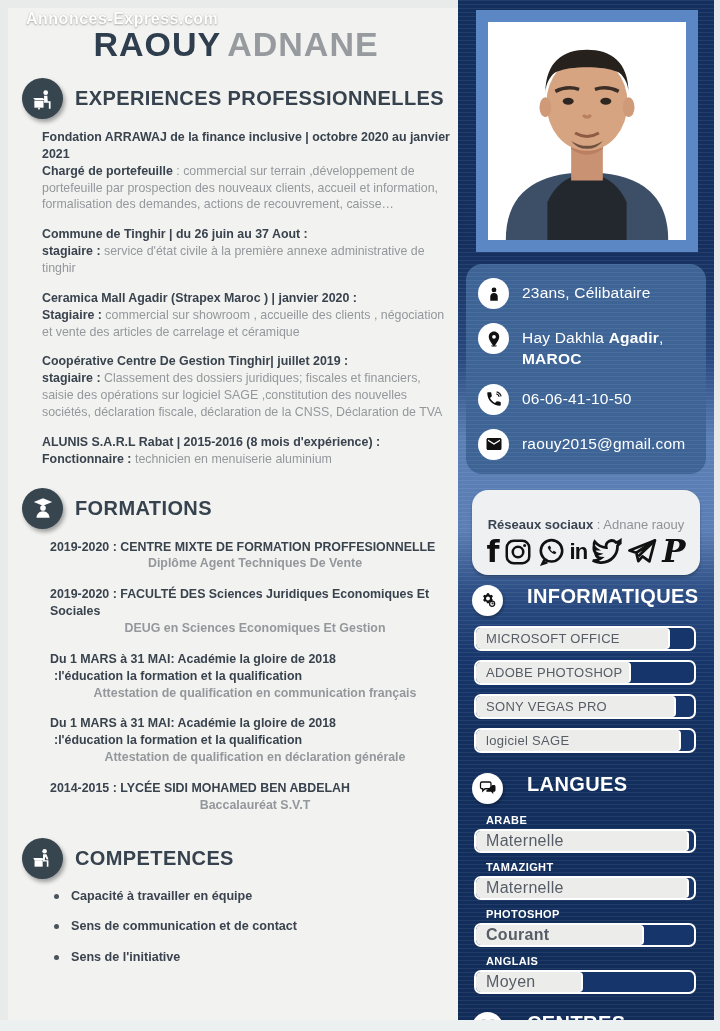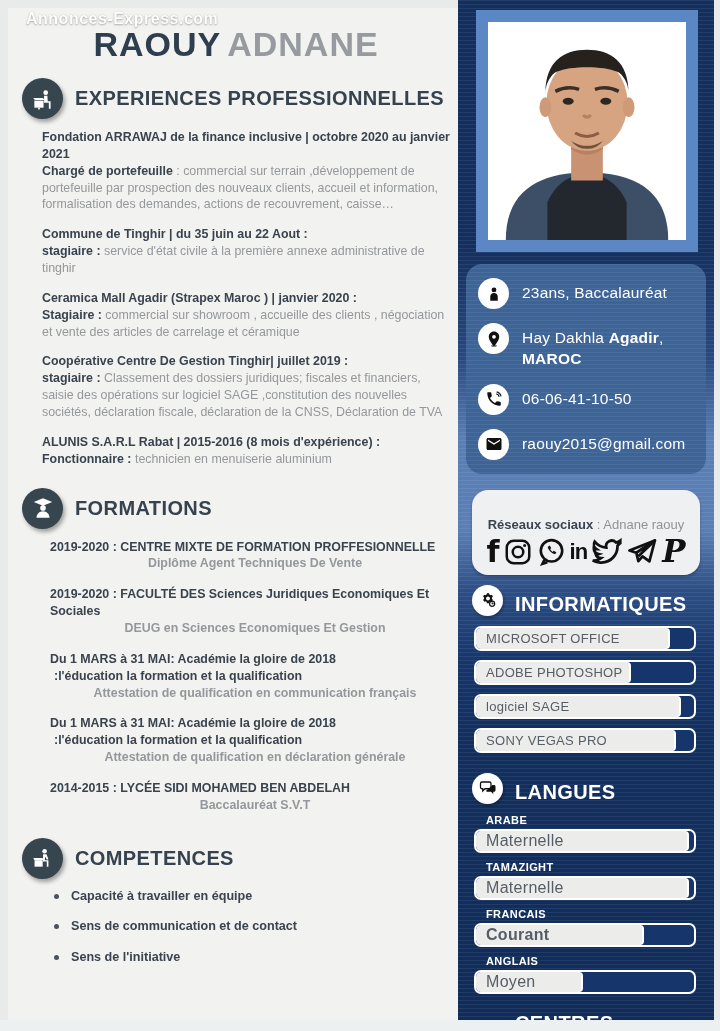--- a/index.html
+++ b/index.html
@@ -79,21 +79,21 @@
   .social-title { font-size:13px;margin-top:18px; }
   .social-title .b { font-weight:bold; color:#3a4450; }
   .social-title .r { color:#8f9397; }
   .social-row { display:flex; align-items:center; justify-content:center; gap:3px; margin-top:2px; height:36px; }
   .sico { color:#111; display:flex; align-items:center; justify-content:center; }
   .sico svg { stroke:#111; fill:none; stroke-width:2; }
   .fb-glyph { font-size:30px; font-weight:bold; font-family:"DejaVu Sans",sans-serif; line-height:1; }
   .in-glyph { font-size:22px; font-weight:bold; letter-spacing:-1px; }
   .pin-glyph { font-size:31px; font-weight:bold; font-style:italic; font-family:"DejaVu Serif",serif; line-height:1; }
 
-  .side-header { display:flex; align-items:flex-end; gap:12px; margin:6px 0 10px 14px; }
+  .side-header { display:flex; align-items:flex-start; gap:24px; margin:6px 0 10px 14px; }
   .side-header .circ { box-shadow:1px 2px 3px rgba(0,0,0,.3); }
   .side-header .t { font-size:20px; font-weight:bold; letter-spacing:.4px; }
 
   .bar {
     position:relative; margin:0 18px 9px 16px; height:25px; border:2px solid #ffffff; border-radius:7px;
     background:#16356a; overflow:hidden;
   }
   .bar .fill {
     position:absolute; left:0; top:0; bottom:0; background:#ececea; border-radius:4px;
     display:flex; align-items:center; padding-left:10px; white-space:nowrap;
@@ -127,21 +127,21 @@
           </svg>
       </span>
       <span class="sec-title">EXPERIENCES PROFESSIONNELLES</span>
     </div>
 
     <div class="xp">
       <div class="hd">Fondation ARRAWAJ de la finance inclusive | octobre 2020 au janvier 2021</div>
       <div><span class="role">Chargé de portefeuille</span><span class="desc"> : commercial sur terrain ,développement de portefeuille par prospection des nouveaux clients, accueil et information, formalisation des demandes, actions de recouvrement, caisse…</span></div>
     </div>
     <div class="xp">
-      <div class="hd">Commune de Tinghir | du 35 juin au 22 Aout :</div>
+      <div class="hd">Commune de Tinghir | du 26 juin au 37 Aout :</div>
       <div><span class="role">stagiaire :</span><span class="desc"> service d'état civile à la première annexe administrative de tinghir</span></div>
     </div>
     <div class="xp">
       <div class="hd">Ceramica Mall Agadir (Strapex Maroc ) | janvier 2020 :</div>
       <div><span class="role">Stagiaire :</span><span class="desc"> commercial sur showroom , accueille des clients , négociation et vente des articles de carrelage et céramique</span></div>
     </div>
     <div class="xp">
       <div class="hd">Coopérative Centre De Gestion Tinghir| juillet 2019 :</div>
       <div><span class="role">stagiaire :</span><span class="desc"> Classement des dossiers juridiques; fiscales et financiers, saisie des opérations sur logiciel SAGE ,constitution des  nouvelles sociétés, déclaration fiscale, déclaration de la CNSS, Déclaration de TVA</span></div>
     </div>
@@ -238,21 +238,21 @@
     </div>
 
     <div class="info-panel">
       <div class="info-row">
         <span class="circ">
           <svg viewBox="0 0 24 24">
               <circle cx="12" cy="6.5" r="3.2"></circle>
               <path d="M12 10.5c-3 0-5 2-5 5V21h10v-5.5c0-3-2-5-5-5z"></path>
             </svg>
         </span>
-        <span class="info-txt">23ans, Baccalauréat</span>
+        <span class="info-txt">23ans, Célibataire</span>
       </div>
       <div class="info-row">
         <span class="circ">
           <svg viewBox="0 0 24 24">
               <path d="M12 2C8.1 2 5 5.1 5 9c0 5.2 7 13 7 13s7-7.8 7-13c0-3.9-3.1-7-7-7zm0 9.5A2.5 2.5 0 1 1 12 6.5a2.5 2.5 0 0 1 0 5z"></path>
               <path d="M8 20.5h8l-1 1.5H9z"></path>
             </svg>
         </span>
         <span class="info-txt"><span>Hay Dakhla </span><b>Agadir</b><span>, </span><b>MAROC</b></span>
       </div>
@@ -327,27 +327,27 @@
       <div class="fill" style="width: 88%;">
           <span>MICROSOFT OFFICE</span>
         </div>
     </div>
     <div class="bar">
       <div class="fill" style="width: 70%;">
           <span>ADOBE PHOTOSHOP</span>
         </div>
     </div>
     <div class="bar">
+      <div class="fill" style="width: 91%;">
+          <span>SONY VEGAS PRO</span>
+        </div>
+    </div>
+    <div class="bar">
       <div class="fill" style="width: 93%;">
           <span>logiciel SAGE</span>
-        </div>
-    </div>
-    <div class="bar">
-      <div class="fill" style="width: 91%;">
-          <span>SONY VEGAS PRO</span>
         </div>
     </div>
 
     <div class="side-header" style="margin-top:20px;">
       <span class="circ">
         <svg viewBox="0 0 24 24">
             <path d="M4 4h10c1.1 0 2 .9 2 2v5c0 1.1-.9 2-2 2H8l-3 3v-3H4c-1.1 0-2-.9-2-2V6c0-1.1.9-2 2-2z" fill="none" stroke="#111" stroke-width="1.7"></path>
             <path d="M18 8h2c1.1 0 2 .9 2 2v5c0 1.1-.9 2-2 2h-1v3l-3-3h-5c-.8 0-1.5-.4-1.8-1" fill="#111"></path>
           </svg>
       </span>
@@ -359,21 +359,21 @@
       <div class="fill" style="width: 97%;">
           <span>Maternelle</span>
         </div>
     </div>
     <div class="lang-name">TAMAZIGHT</div>
     <div class="bar lang-bar">
       <div class="fill" style="width: 97%;">
           <span>Maternelle</span>
         </div>
     </div>
-    <div class="lang-name">FRANCAIS</div>
+    <div class="lang-name">PHOTOSHOP</div>
     <div class="bar lang-bar">
       <div class="fill" style="width: 76%; font-weight: bold;">
           <span>Courant</span>
         </div>
     </div>
     <div class="lang-name">ANGLAIS</div>
     <div class="bar lang-bar">
       <div class="fill" style="width: 48%;">
           <span>Moyen</span>
         </div>

